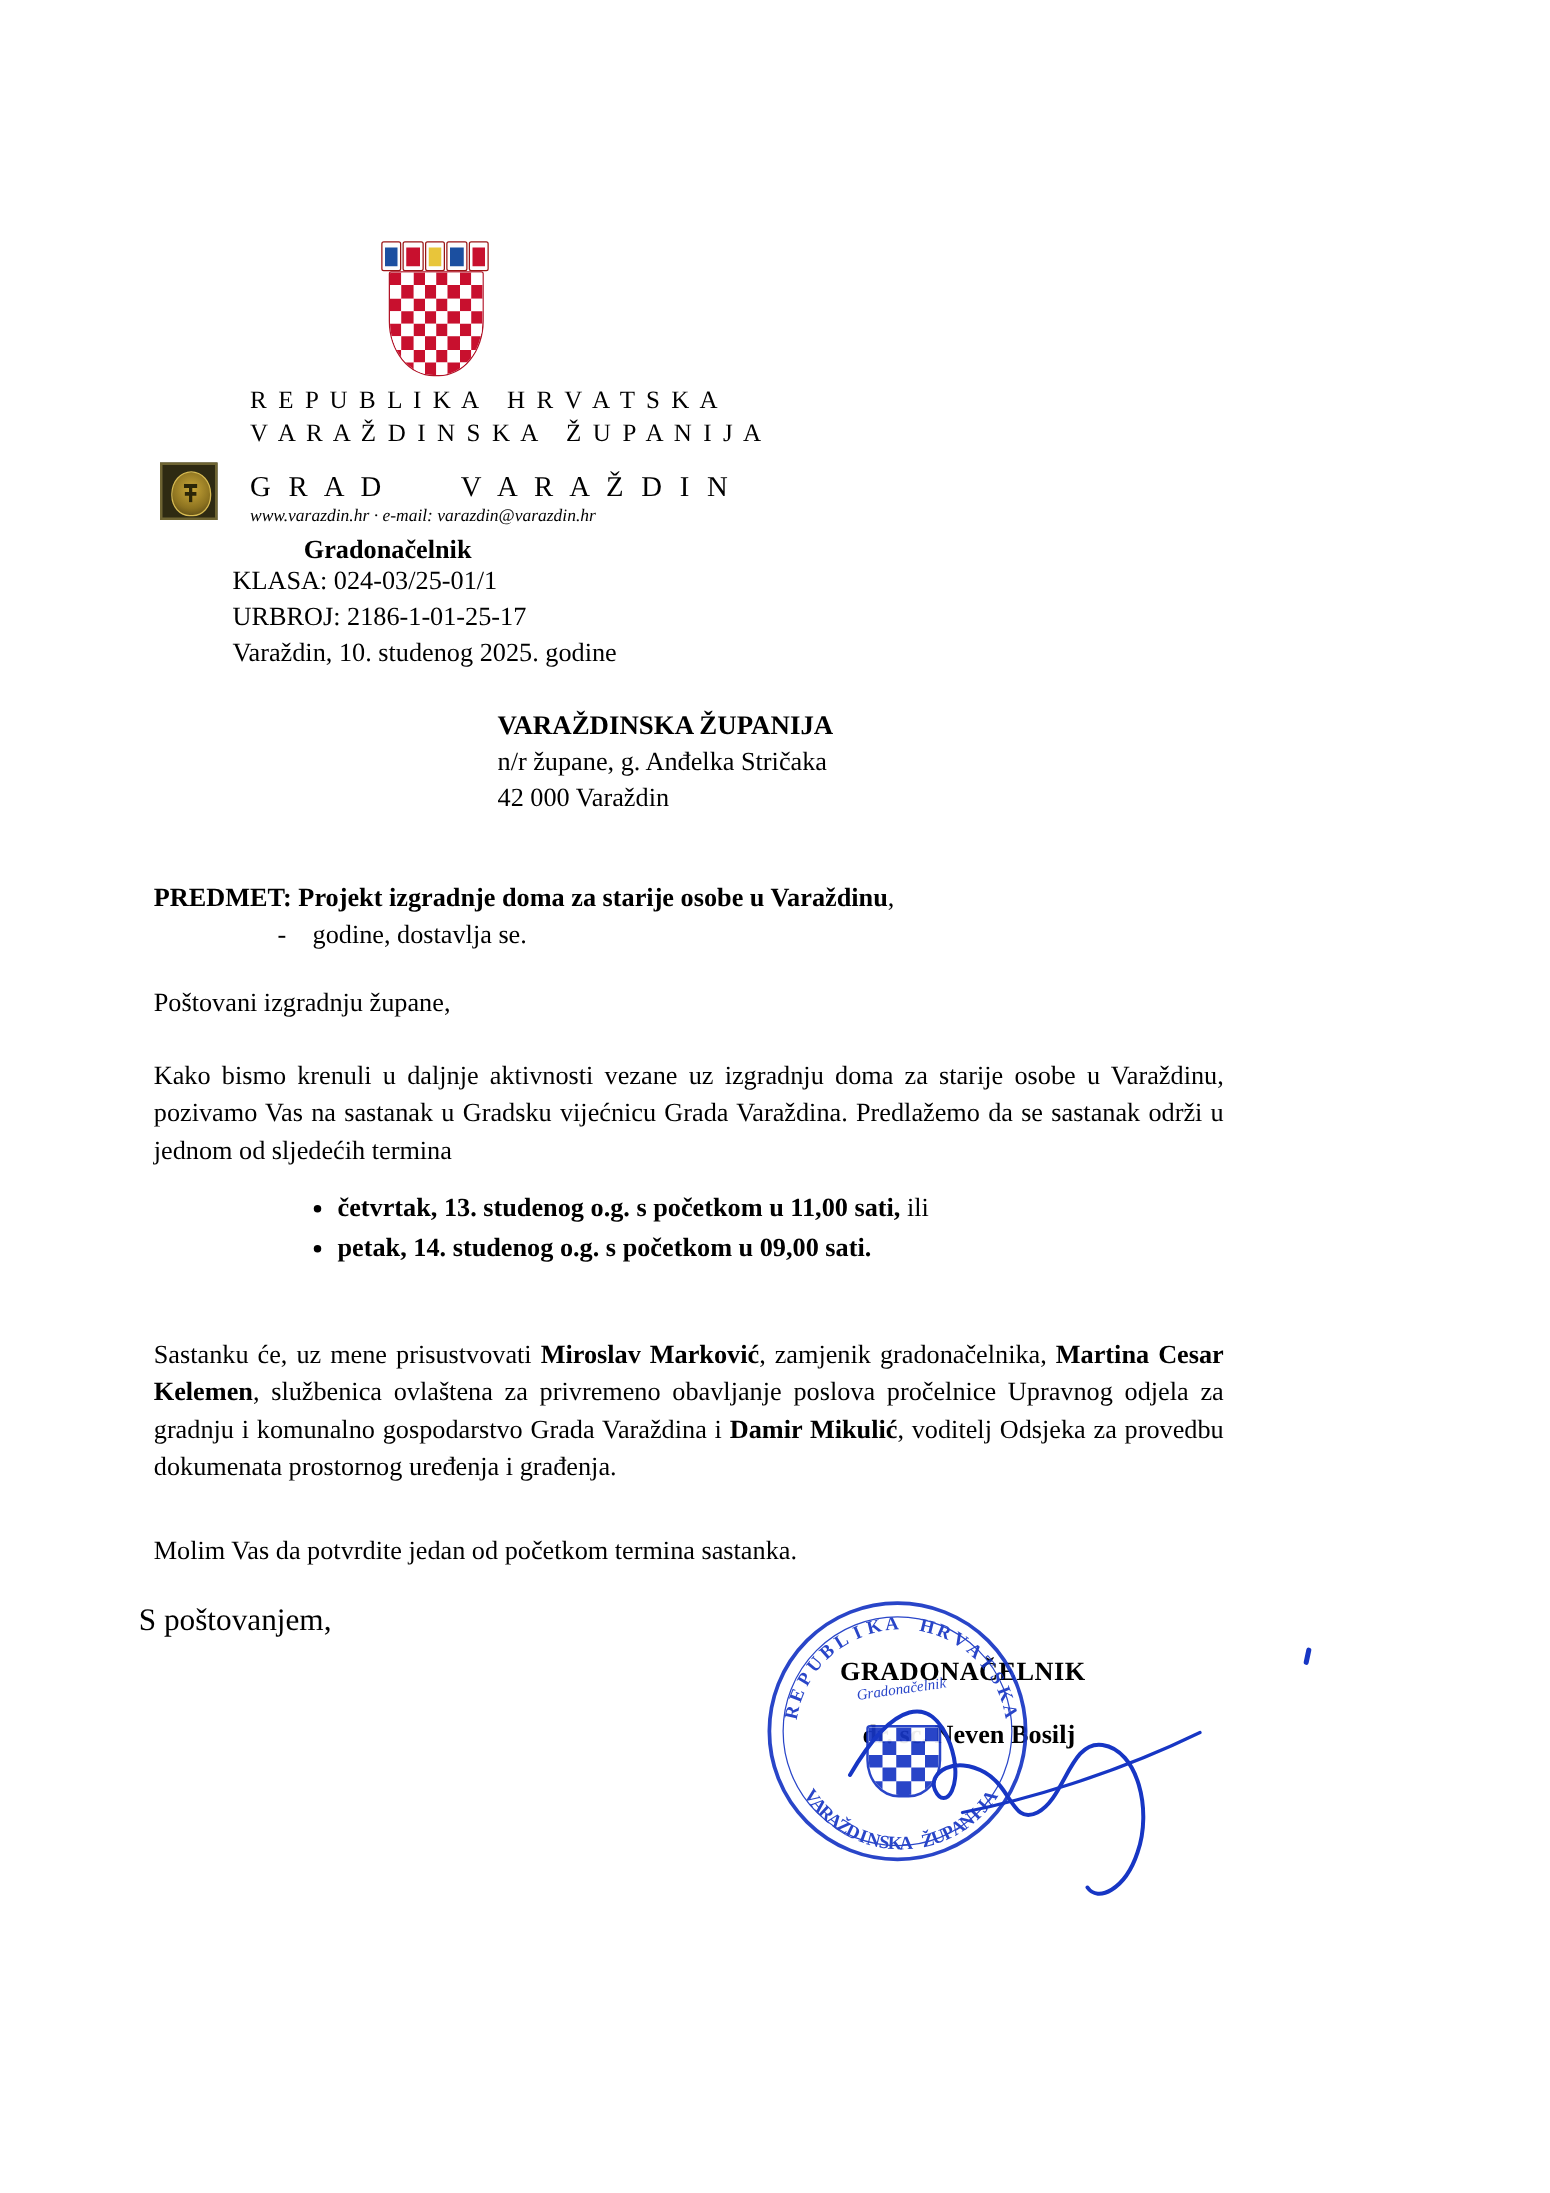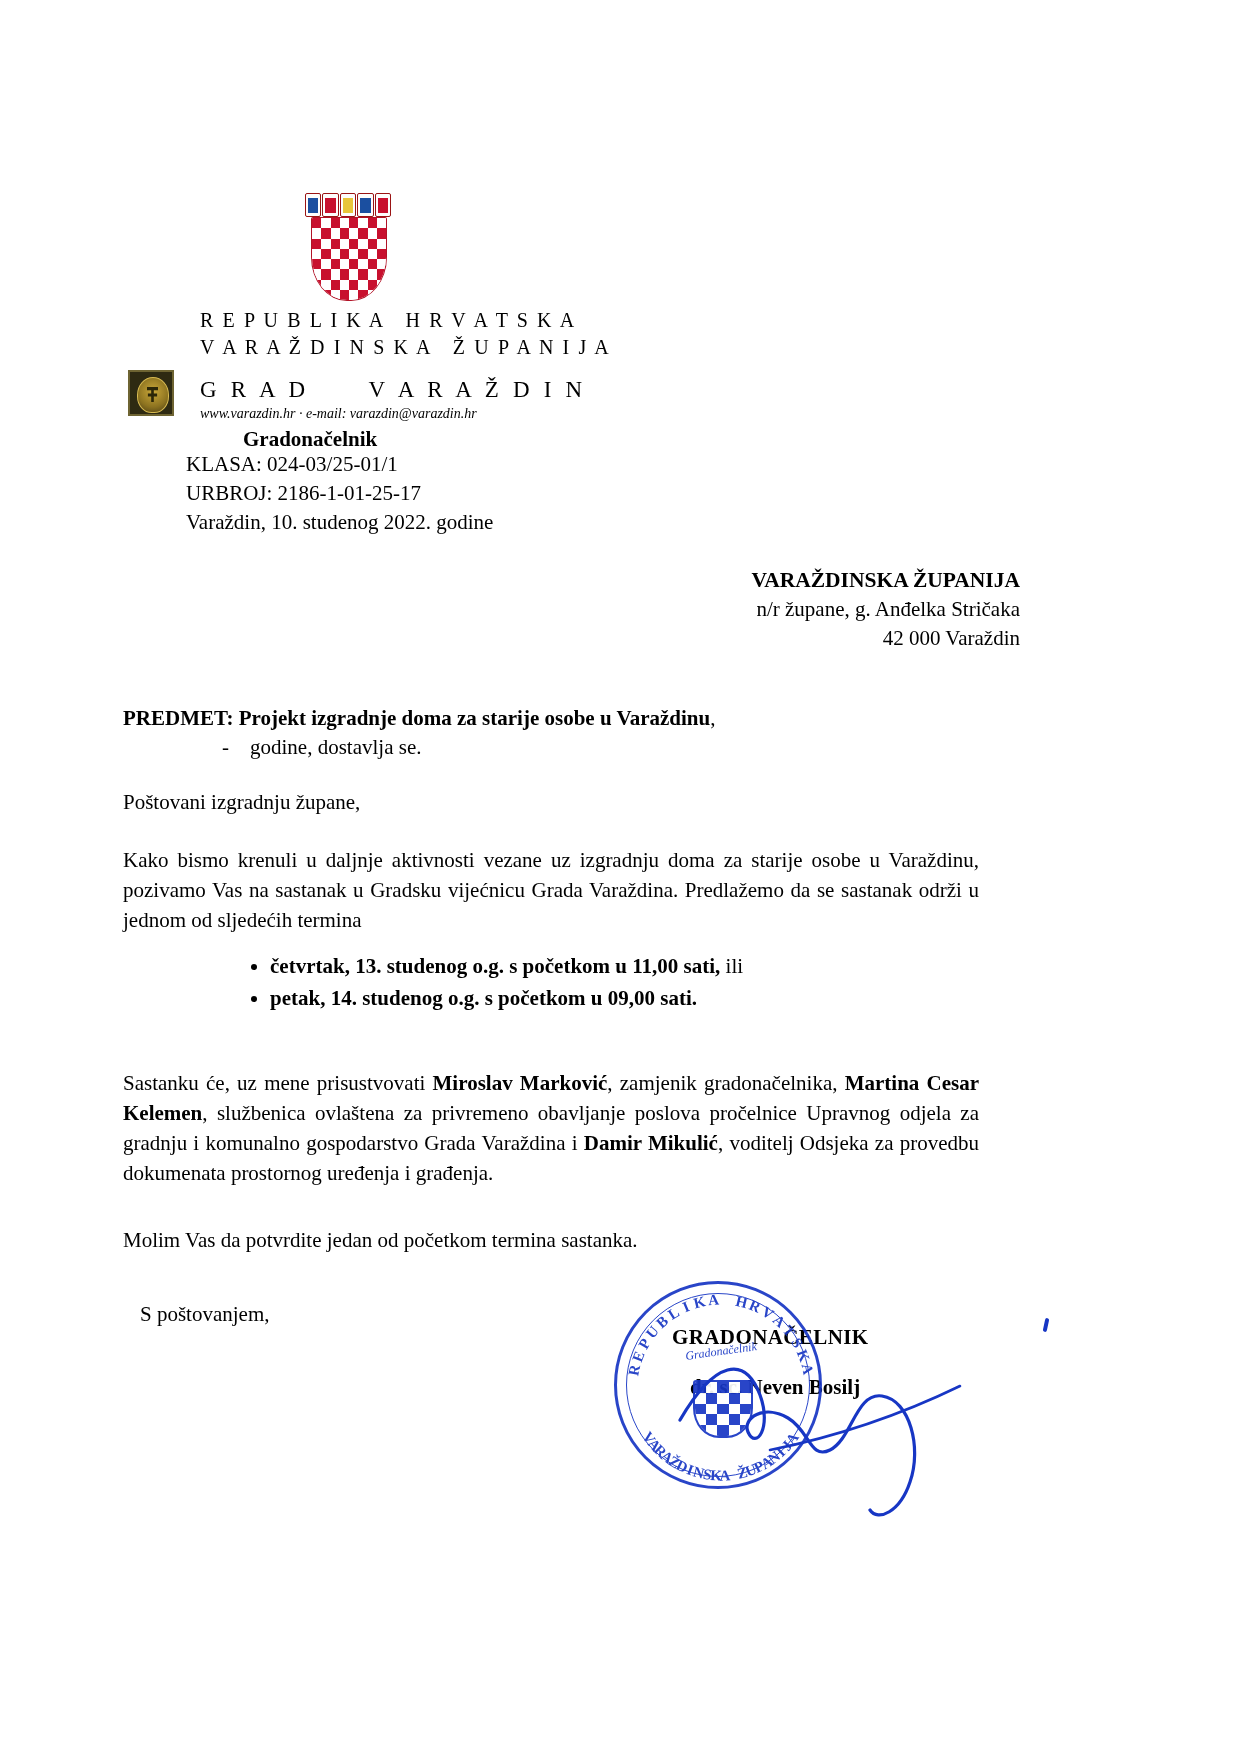--- a/index.html
+++ b/index.html
@@ -156,24 +156,24 @@
   }
   .hdr-place {
     top: 510px;
     left: 186px;
     font-size: 21px;
   }
 
   
   .recipient {
     position: absolute;
-    left: 420px;
+    left: 398px;
     top: 566px;
     width: 600px;
-    text-align: right;
+    text-align: left;
     font-size: 21px;
     line-height: 29px;
   }
   .recipient .r1 {
     font-weight: bold;
     font-size: 21.5px;
   }
 
   
   .subject {
@@ -237,24 +237,23 @@
   .para3 {
     position: absolute;
     left: 123px;
     top: 1228px;
     width: 860px;
     font-size: 21px;
   }
 
   .closing {
     position: absolute;
-    left: 140px;
+    left: 111px;
     top: 1283px;
-    font-size: 21px;
-    margin-top: 19px;
+    font-size: 25px;
   }
 
   
   .sig-title {
     position: absolute;
     left: 672px;
     top: 1325px;
     font-size: 21px;
     font-weight: bold;
     letter-spacing: 0.4px;
@@ -446,21 +445,21 @@
     <div class="inner"></div>
   </div>
 
   <div class="hdr hdr-line2">V A R A Ž D I N S K A   Ž U P A N I J A</div>
   <div class="hdr hdr-line1">R E P U B L I K A   H R V A T S K A</div>
   <div class="hdr hdr-city">G R A D      V A R A Ž D I N</div>
   <div class="hdr hdr-web">www.varazdin.hr · e-mail: varazdin@varazdin.hr</div>
   <div class="hdr hdr-role">Gradonačelnik</div>
   <div class="hdr hdr-klasa">KLASA: 024-03/25-01/1</div>
   <div class="hdr hdr-urbroj">URBROJ: 2186-1-01-25-17</div>
-  <div class="hdr hdr-place">Varaždin, 10. studenog 2022. godine</div>
+  <div class="hdr hdr-place">Varaždin, 10. studenog 2025. godine</div>
 
   <div class="recipient">
     <div class="r1">VARAŽDINSKA ŽUPANIJA</div>
     <div>n/r župane, g. Anđelka Stričaka</div>
     <div>42 000 Varaždin</div>
   </div>
 
   <div class="subject">
     <span>PREDMET:</span>
     <span>Projekt izgradnje doma za starije osobe u Varaždinu</span><span class="norm">,</span>

